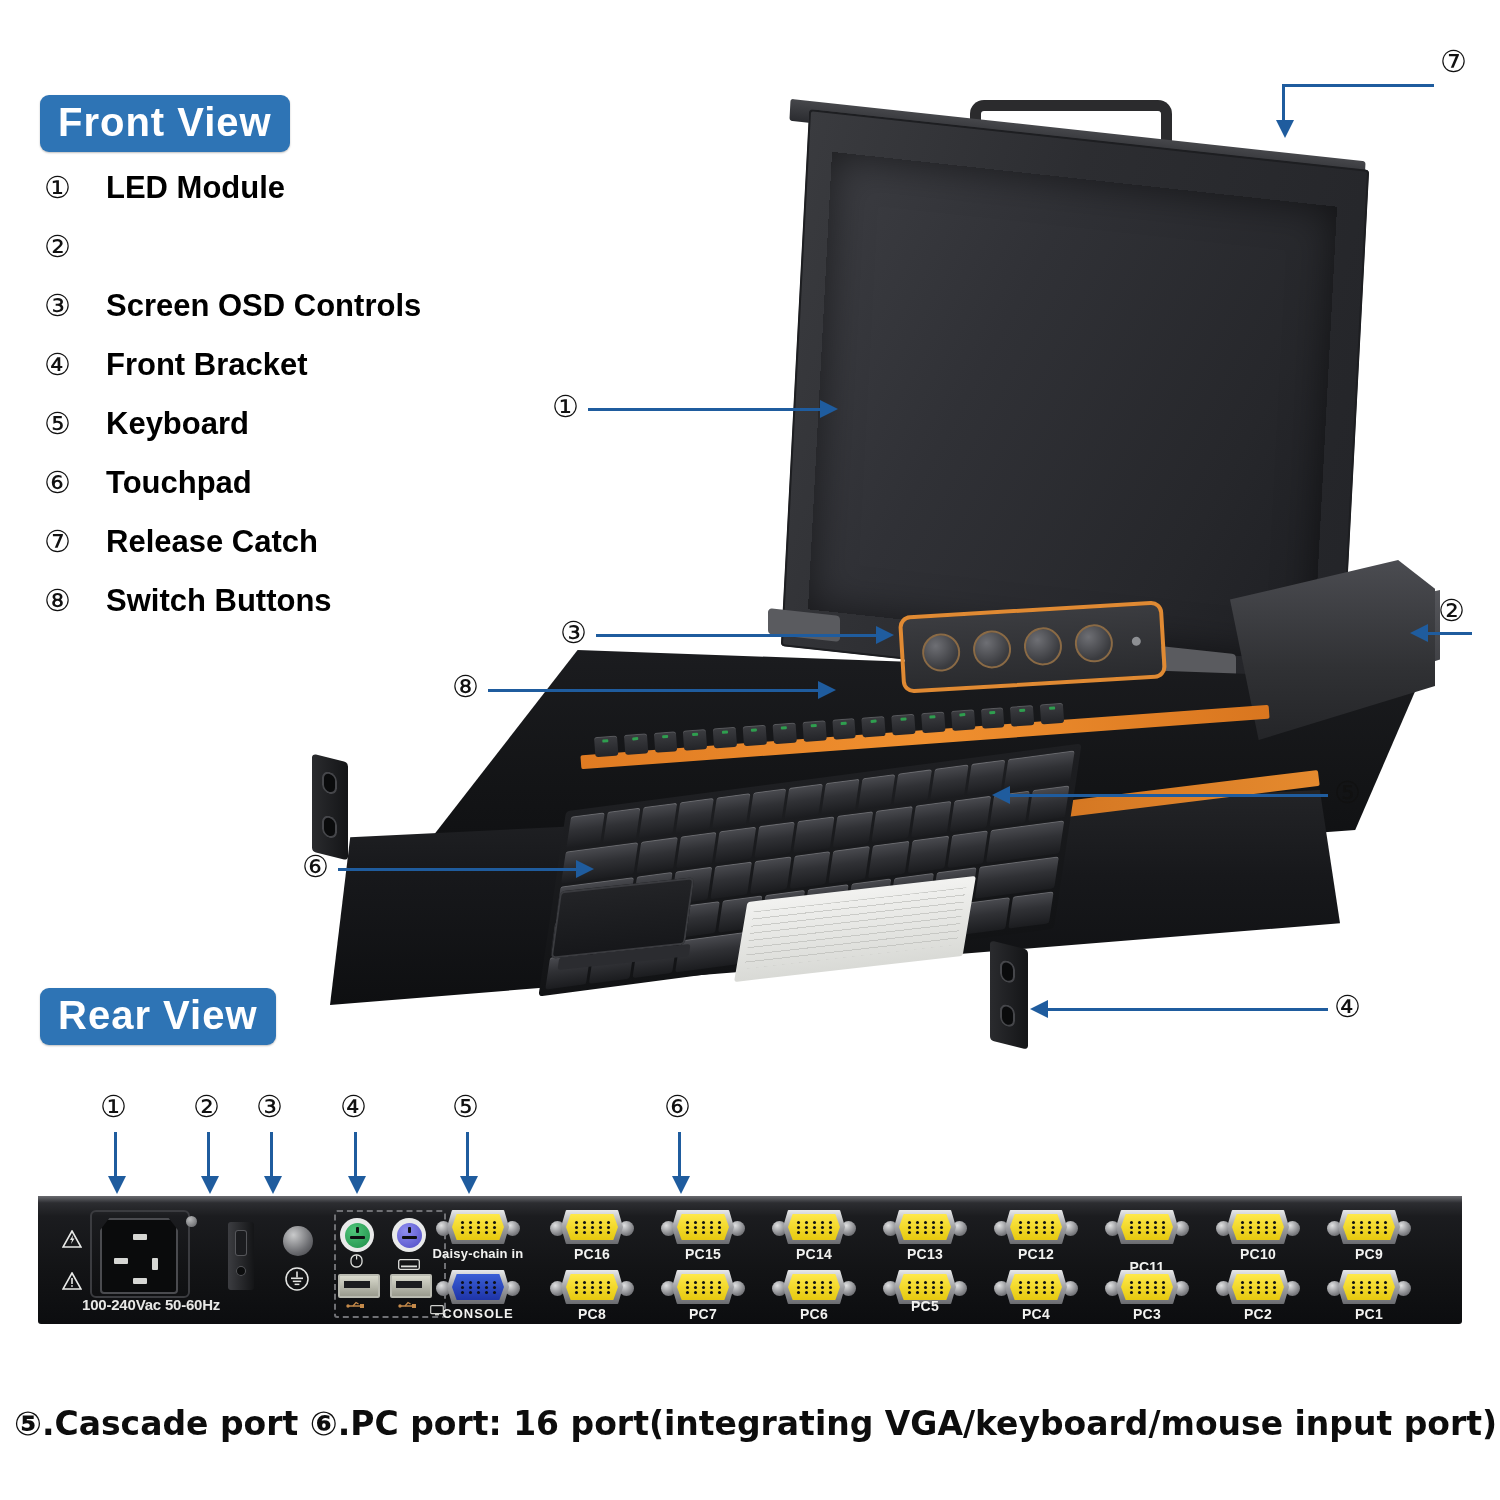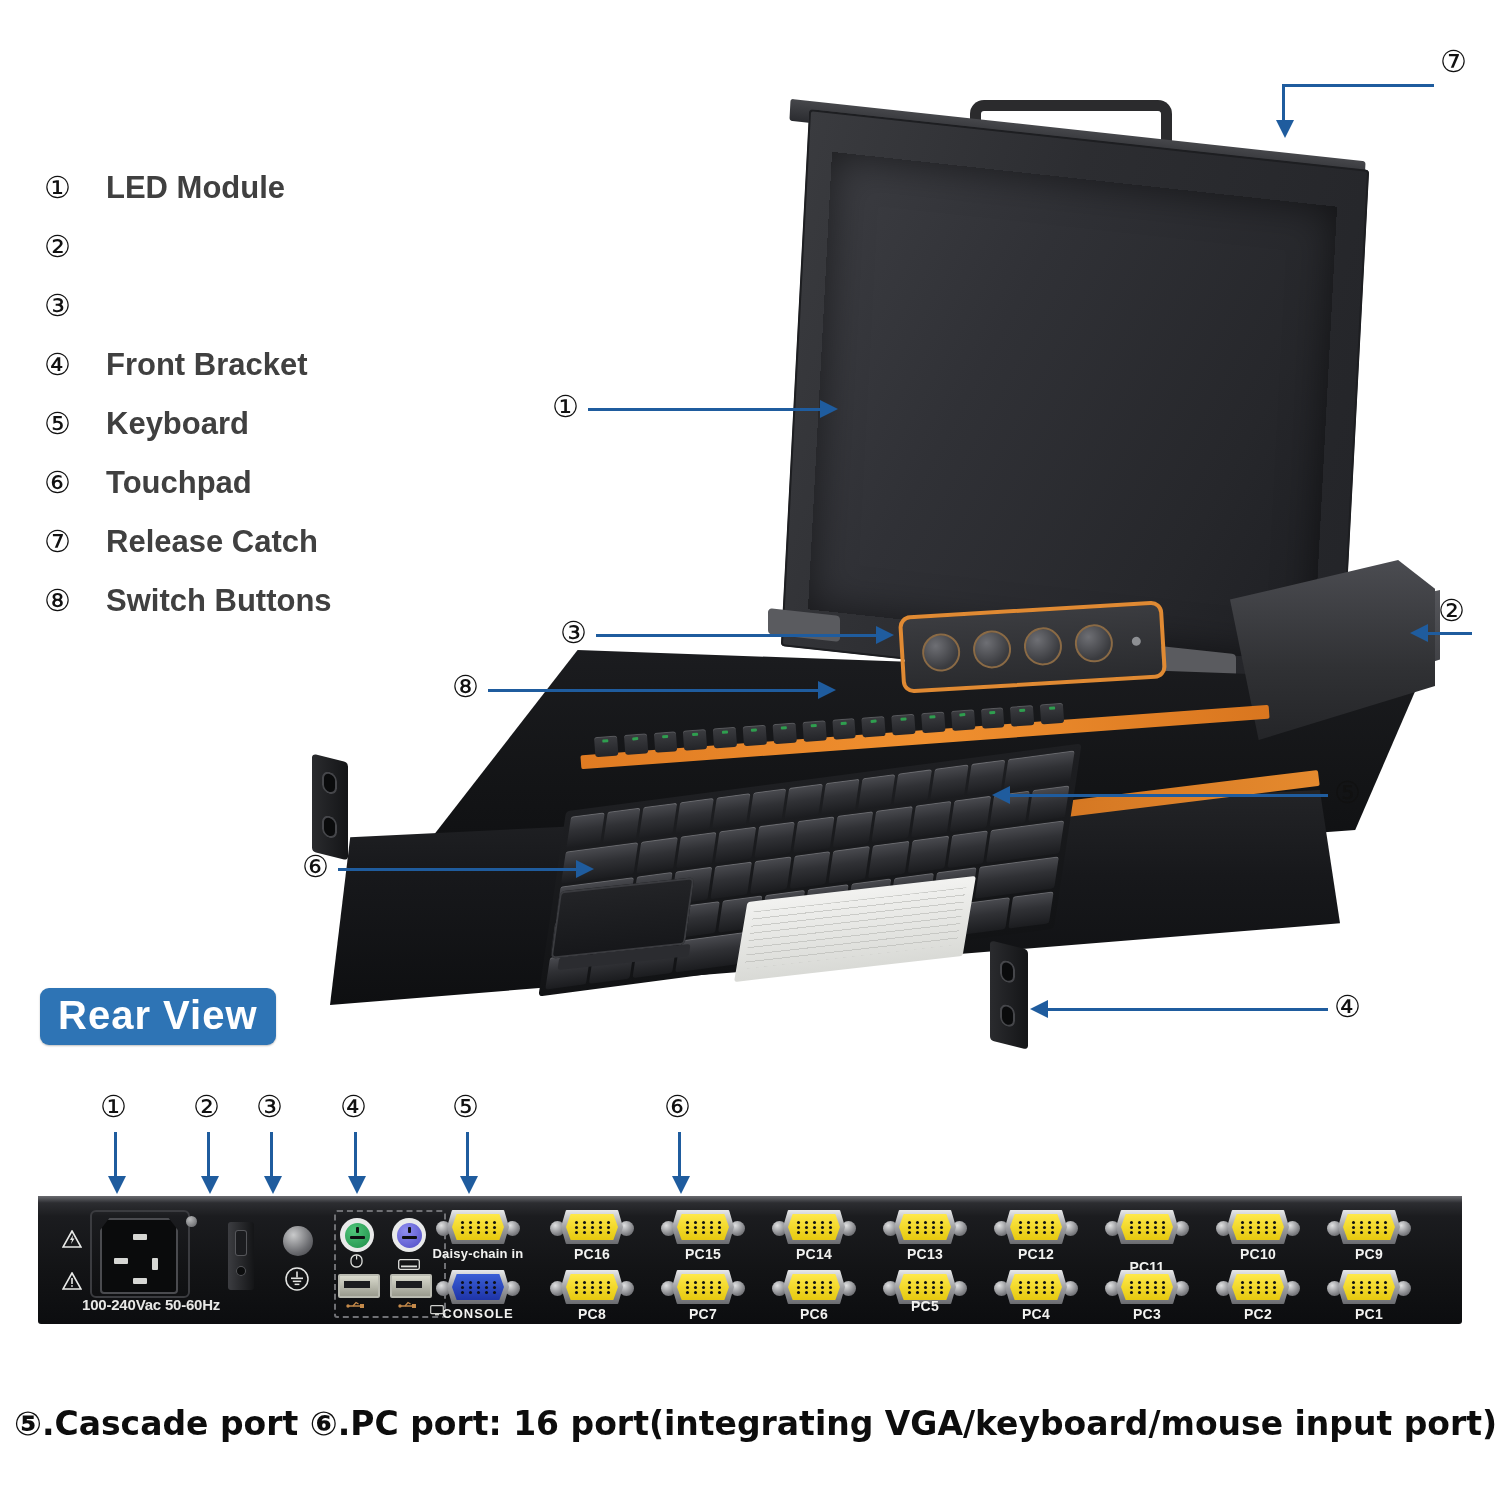--- a/index.html
+++ b/index.html
@@ -34,21 +34,21 @@
   .legend-row{
     display:flex;align-items:baseline;
     height:59px;
   }
   .legend-num{
     font-family:"DejaVu Sans", sans-serif;
     font-size:30px;color:#111;width:62px;flex:0 0 62px;
     letter-spacing:-1px;
   }
   .legend-label{
-    font-size:31px;font-weight:bold;color:#404040;white-space:nowrap;
+    font-size:31px;font-weight:bold;color:#000000;white-space:nowrap;
   }
 
   
   .cnum{
     position:absolute;
     font-family:"DejaVu Sans", sans-serif;
     font-size:30px;
     color:#111;
     line-height:1;
   }
@@ -330,31 +330,33 @@
     white-space:nowrap;font-family:"DejaVu Sans", sans-serif;
   }
   #cap1{top:1352px;}
   #cap2{top:1404px;}
 </style>
 </head>
 <body>
 
 <div class="stage">
 
+  <div class="view-badge" id="badge-front">Front View</div>
 
   <div class="legend">
     <div class="legend-row">
       <span class="legend-num">①</span>
       <span class="legend-label">LED Module</span>
     </div>
     <div class="legend-row">
       <span class="legend-num">②</span>
     </div>
     <div class="legend-row">
       <span class="legend-num">③</span>
+      <span class="legend-label">Screen OSD Controls</span>
     </div>
     <div class="legend-row">
       <span class="legend-num">④</span>
       <span class="legend-label">Front Bracket</span>
     </div>
     <div class="legend-row">
       <span class="legend-num">⑤</span>
       <span class="legend-label">Keyboard</span>
     </div>
     <div class="legend-row">

